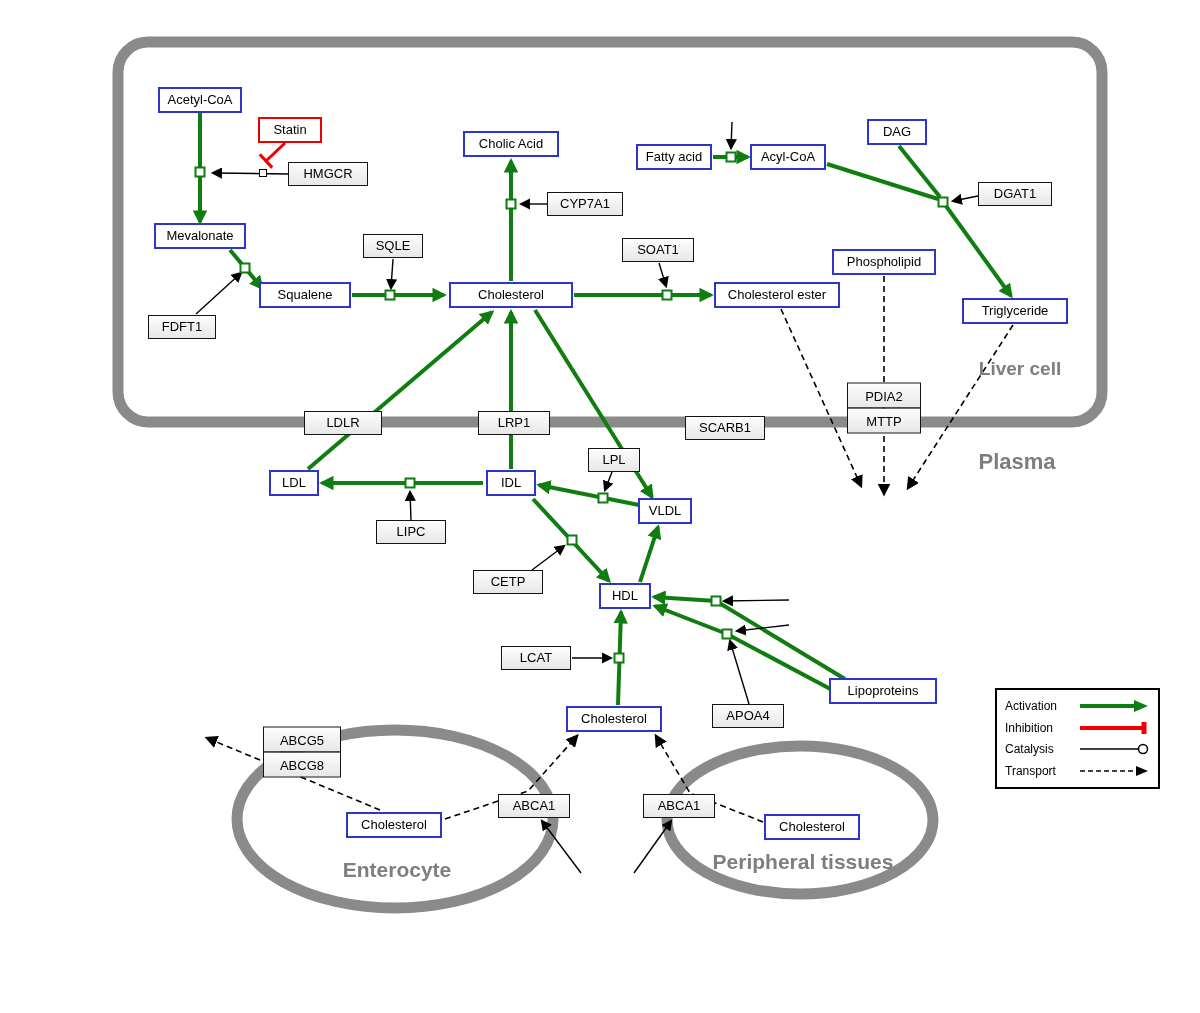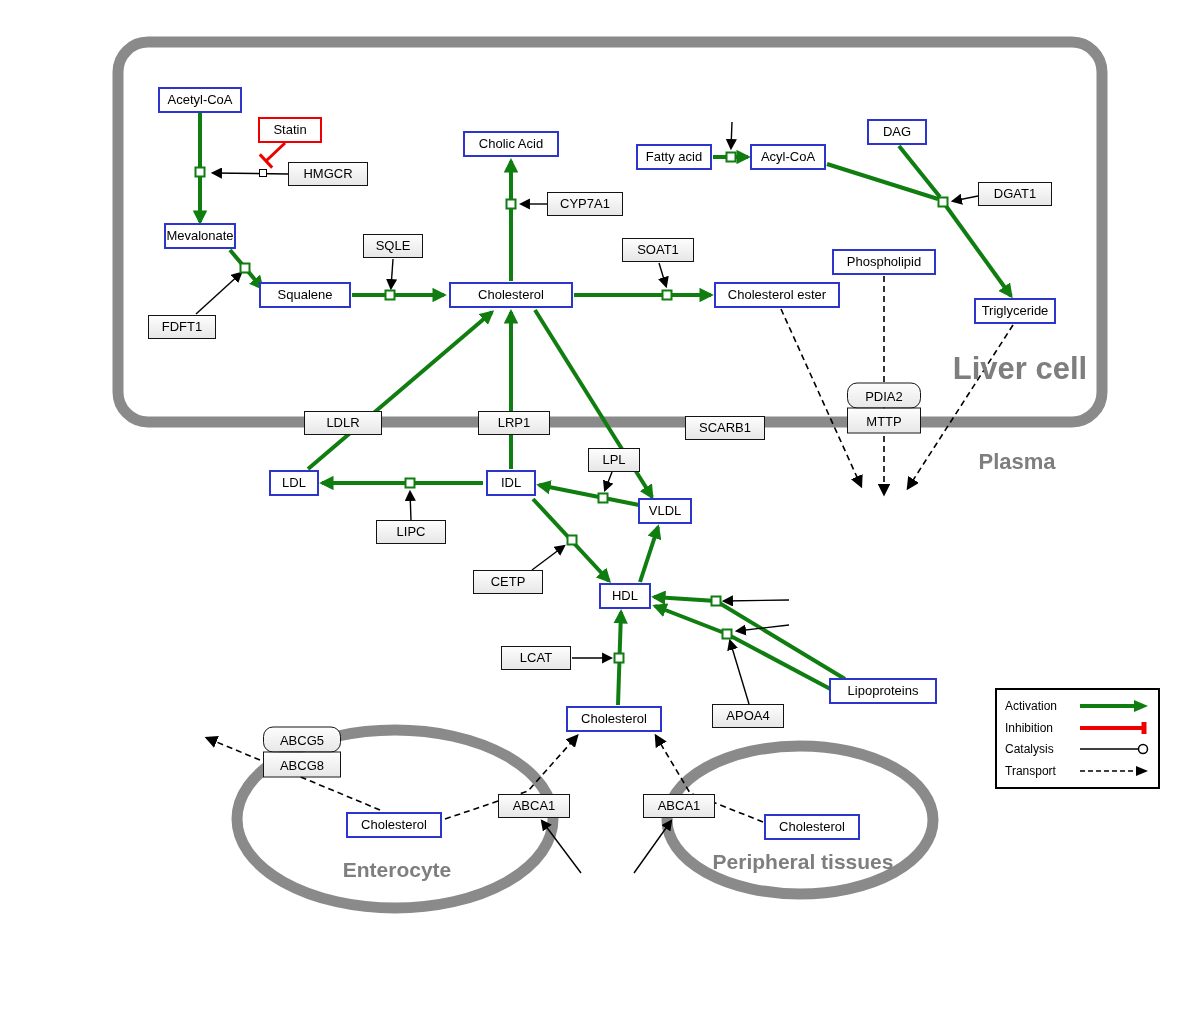--- a/index.html
+++ b/index.html
@@ -9,21 +9,21 @@
   .node{position:absolute;transform:translate(-50%,-50%);display:flex;align-items:center;
         justify-content:center;text-align:center;font-size:13px;line-height:1.12;
         background:#fff;color:#000;box-sizing:border-box;white-space:nowrap;padding:0 4px;}
   .m{border:2px solid #2c35cc;height:26px;}
   .e{border:1px solid #141414;background:linear-gradient(#fdfdfd,#e7e7e7);height:24px;}
   .statin{border:2px solid #ee0000;height:26px;}
   .stack{position:absolute;transform:translate(-50%,-50%);display:flex;flex-direction:column;}
   .stack .cell{border:1px solid #141414;margin-top:-1px;height:24px;display:flex;align-items:center;
         justify-content:center;font-size:13px;background:linear-gradient(#fdfdfd,#e7e7e7);
         box-sizing:content-box;}
-  .stack .cell:first-child{margin-top:0;border-radius:10px;}
+  .stack .cell:first-child{margin-top:0;}
   .apo-table{position:absolute;transform:translate(-50%,-50%);display:grid;
         grid-template-columns:repeat(2,84px);}
   .apo-table .cell{border:1px solid #141414;margin-left:-1px;margin-top:-1px;height:23px;
         display:flex;align-items:center;justify-content:center;font-size:13px;background:#fff;}
   .comp-label{position:absolute;transform:translate(-50%,-50%);color:#7e7e7e;font-weight:bold;
         white-space:nowrap;}
   .legend{position:absolute;left:995px;top:688px;width:165px;height:101px;border:2px solid #000;
         background:#fff;box-sizing:border-box;display:flex;flex-direction:column;
         justify-content:space-around;padding:5px 8px;}
   .legend-row{display:flex;align-items:center;justify-content:space-between;font-size:12px;color:#000;}
@@ -119,35 +119,35 @@
       <rect x="614.5" y="653.5" width="9" height="9"></rect>
       <rect x="711.5" y="596.5" width="9" height="9"></rect>
       <rect x="722.5" y="629.5" width="9" height="9"></rect>
       <rect x="259.5" y="169.5" width="7" height="7" fill="#fff" stroke="#000" stroke-width="1"></rect>
     </g>
   </svg>
 
   <div class="node m" style="left:200px;top:100px;width:84px">Acetyl-CoA</div>
   <div class="node statin" style="left:290px;top:130px;width:64px">Statin</div>
   <div class="node e" style="left:328px;top:174px;width:80px">HMGCR</div>
-  <div class="node m" style="left:200px;top:236px;width:72px">Mevalonate</div>
+  <div class="node m" style="left:200px;top:236px;width:92px">Mevalonate</div>
   <div class="node e" style="left:182px;top:327px;width:68px">FDFT1</div>
   <div class="node m" style="left:305px;top:295px;width:92px">Squalene</div>
   <div class="node e" style="left:393px;top:246px;width:60px">SQLE</div>
   <div class="node m" style="left:511px;top:144px;width:96px">Cholic Acid</div>
   <div class="node e" style="left:585px;top:204px;width:76px">CYP7A1</div>
   <div class="node m" style="left:511px;top:295px;width:124px">Cholesterol</div>
   <div class="node e" style="left:658px;top:250px;width:72px">SOAT1</div>
   <div class="node m" style="left:777px;top:295px;width:126px">Cholesterol ester</div>
   <div class="node m" style="left:674px;top:157px;width:76px">Fatty acid</div>
   <div class="node m" style="left:788px;top:157px;width:76px">Acyl-CoA</div>
   <div class="node m" style="left:897px;top:132px;width:60px">DAG</div>
   <div class="node e" style="left:1015px;top:194px;width:74px">DGAT1</div>
   <div class="node m" style="left:884px;top:262px;width:104px">Phospholipid</div>
-  <div class="node m" style="left:1015px;top:311px;width:82px">Triglyceride</div>
+  <div class="node m" style="left:1015px;top:311px;width:106px">Triglyceride</div>
 
   <div class="stack" style="left:884px;top:408px">
     <div class="cell" style="width:72px">PDIA2</div>
     <div class="cell" style="width:72px">MTTP</div>
   </div>
 
   <div class="node e" style="left:343px;top:423px;width:78px">LDLR</div>
   <div class="node e" style="left:514px;top:423px;width:72px">LRP1</div>
   <div class="node e" style="left:725px;top:428px;width:80px">SCARB1</div>
 
@@ -169,21 +169,21 @@
   <div class="stack" style="left:302px;top:752px">
     <div class="cell" style="width:76px">ABCG5</div>
     <div class="cell" style="width:76px">ABCG8</div>
   </div>
   <div class="node m" style="left:394px;top:825px;width:96px">Cholesterol</div>
   <div class="node e" style="left:534px;top:806px;width:72px">ABCA1</div>
   <div class="node e" style="left:679px;top:806px;width:72px">ABCA1</div>
   <div class="node m" style="left:812px;top:827px;width:96px">Cholesterol</div>
 
 
-  <div class="comp-label" style="left:1020px;top:369px;font-size:31px">Liver cell</div>
+  <div class="comp-label" style="left:1020px;top:369px;font-size:19px">Liver cell</div>
   <div class="comp-label" style="left:1017px;top:462px;font-size:22px">Plasma</div>
   <div class="comp-label" style="left:397px;top:870px;font-size:21px">Enterocyte</div>
   <div class="comp-label" style="left:803px;top:862px;font-size:21px">Peripheral tissues</div>
 
   <div class="legend">
     <div class="legend-row">
       <span>Activation</span>
       <span class="sym">
           <svg width="72" height="14">
         <line x1="2" y1="7" x2="56" y2="7" stroke="#0f7d0f" stroke-width="4"></line>

